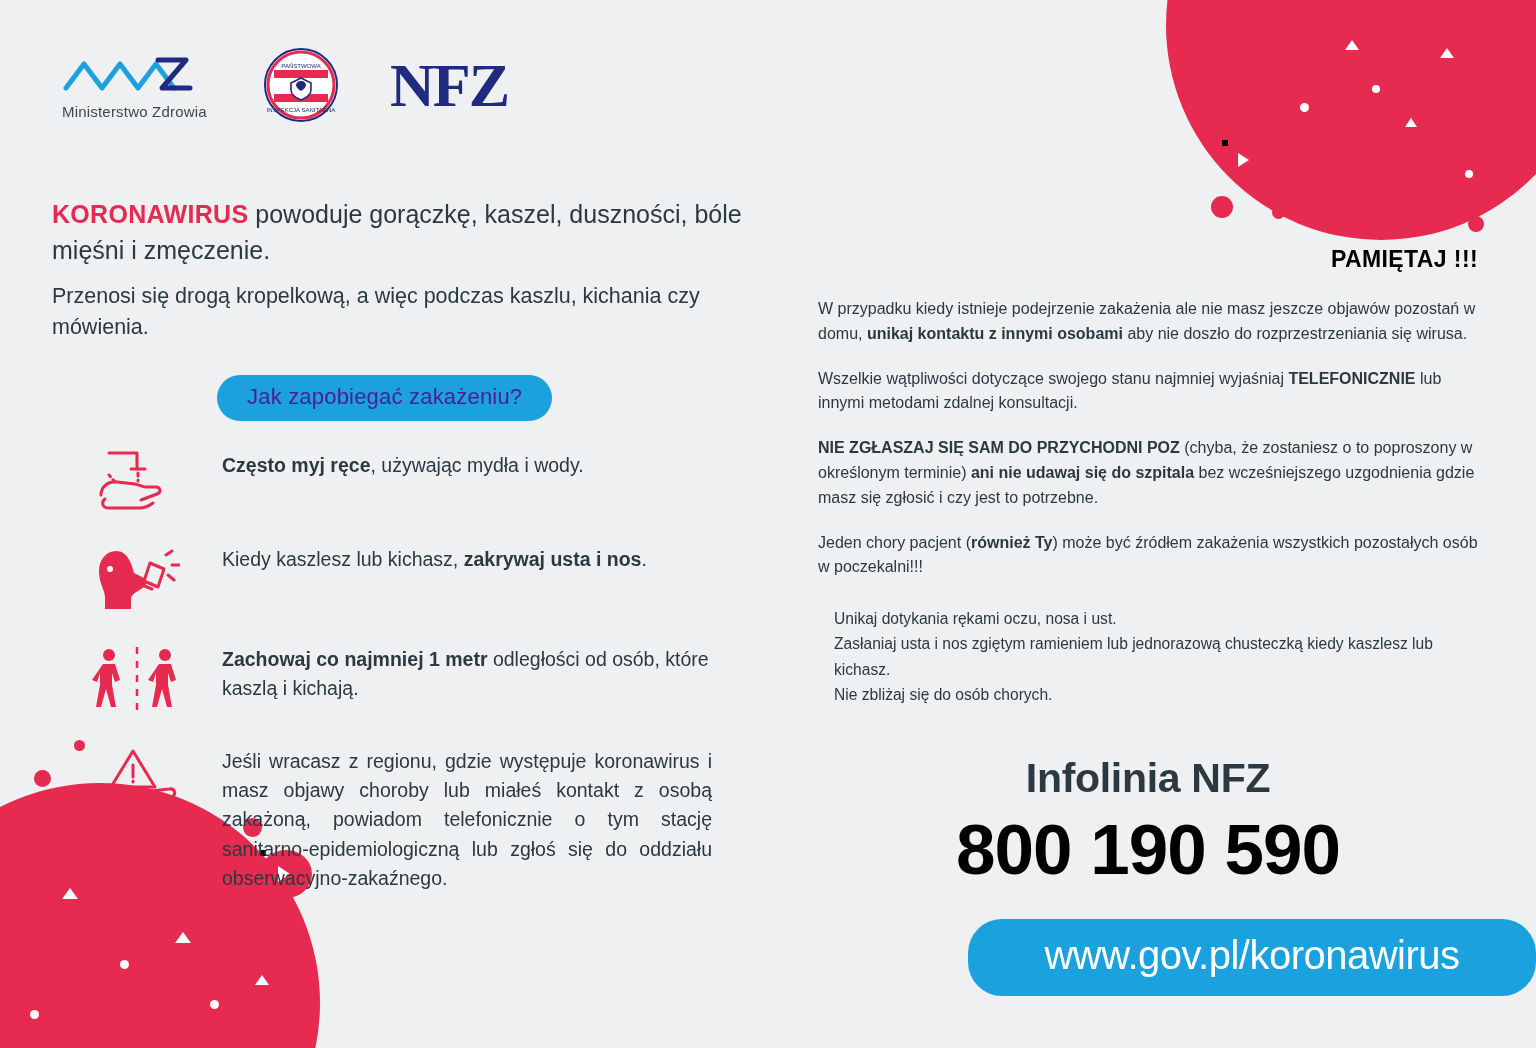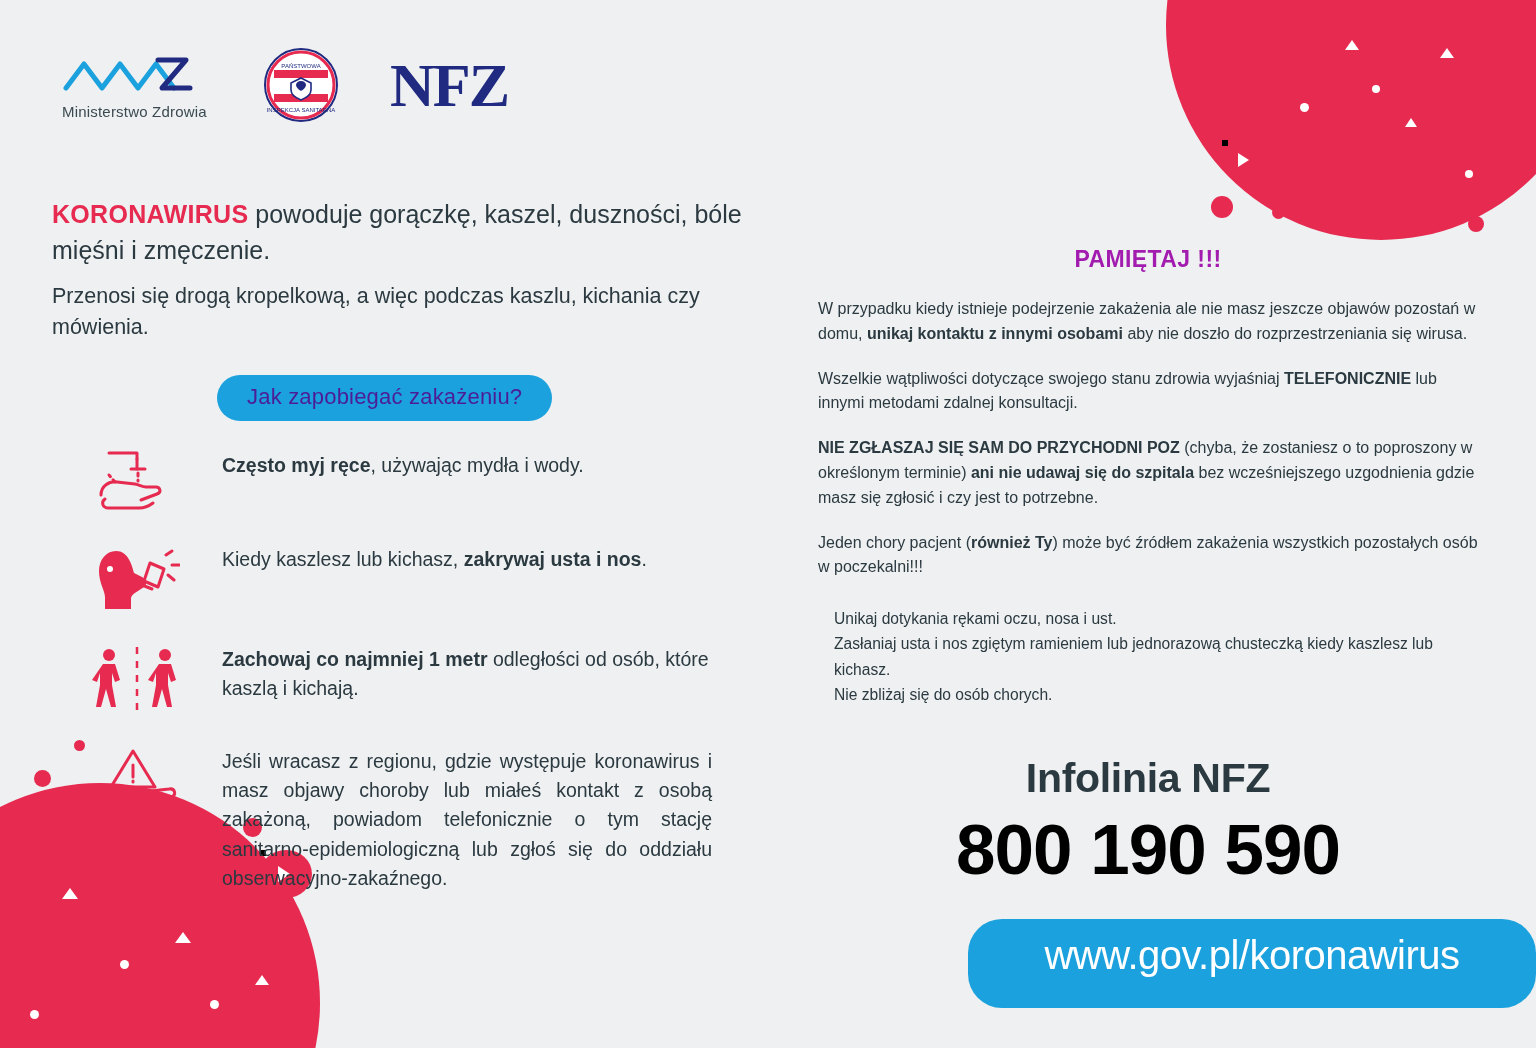--- a/index.html
+++ b/index.html
@@ -132,24 +132,24 @@
   .tip .txt b { font-weight: bold; }
   .tip.t4 .txt { text-align: justify; width: 490px; }
 
   
   .right-col {
     position: absolute;
     left: 818px; top: 246px;
     width: 660px;
   }
   .remember {
-    color: #a21caf;
+    color: #000000;
     font-weight: bold;
     font-size: 23px;
-    text-align: center;
+    text-align: right;
     letter-spacing: .4px;
     margin-bottom: 24px;
   }
   .rp {
     font-size: 16px;
     line-height: 1.55;
     color: #2b3940;
     margin-bottom: 20px;
   }
   .rp b { font-weight: bold; }
@@ -177,21 +177,21 @@
     margin-top: 9px;
     line-height: 1.1;
   }
   .www {
     margin: 30px 0 0 150px;
     width: 568px;
     background: #1ba1dd;
     color: #fff;
     font-size: 40px;
     border-radius: 34px;
-    padding: 14px 0 30px;
+    padding: 14px 0 18px;
     text-align: center;
     letter-spacing: -.5px;
   }
 </style>
 </head>
 <body>
 
 <div class="poster">
 
   <div class="blob blob-tr"></div>
@@ -337,21 +337,21 @@
 
   <div class="right-col">
 
     <div class="remember">PAMIĘTAJ !!!</div>
 
     <div class="rp">
       <span>W przypadku kiedy istnieje podejrzenie zakażenia ale nie masz jeszcze objawów pozostań w domu, </span><b>unikaj kontaktu z innymi osobami</b><span> aby nie doszło do rozprzestrzeniania się wirusa.</span>
     </div>
 
     <div class="rp">
-      <span>Wszelkie wątpliwości dotyczące swojego stanu zdrowia wyjaśniaj </span><b>TELEFONICZNIE</b><span> lub innymi metodami zdalnej konsultacji.</span>
+      <span>Wszelkie wątpliwości dotyczące swojego stanu najmniej wyjaśniaj </span><b>TELEFONICZNIE</b><span> lub innymi metodami zdalnej konsultacji.</span>
     </div>
 
     <div class="rp">
       <b>NIE ZGŁASZAJ SIĘ SAM DO PRZYCHODNI POZ</b><span> (chyba, że zostaniesz o to poproszony w określonym terminie) </span><b>ani nie udawaj się do szpitala</b><span> bez wcześniejszego uzgodnienia gdzie masz się zgłosić i czy jest to potrzebne.</span>
     </div>
 
     <div class="rp">
       <span>Jeden chory pacjent (</span><b>również Ty</b><span>) może być źródłem zakażenia wszystkich pozostałych osób w poczekalni!!!</span>
     </div>
 

